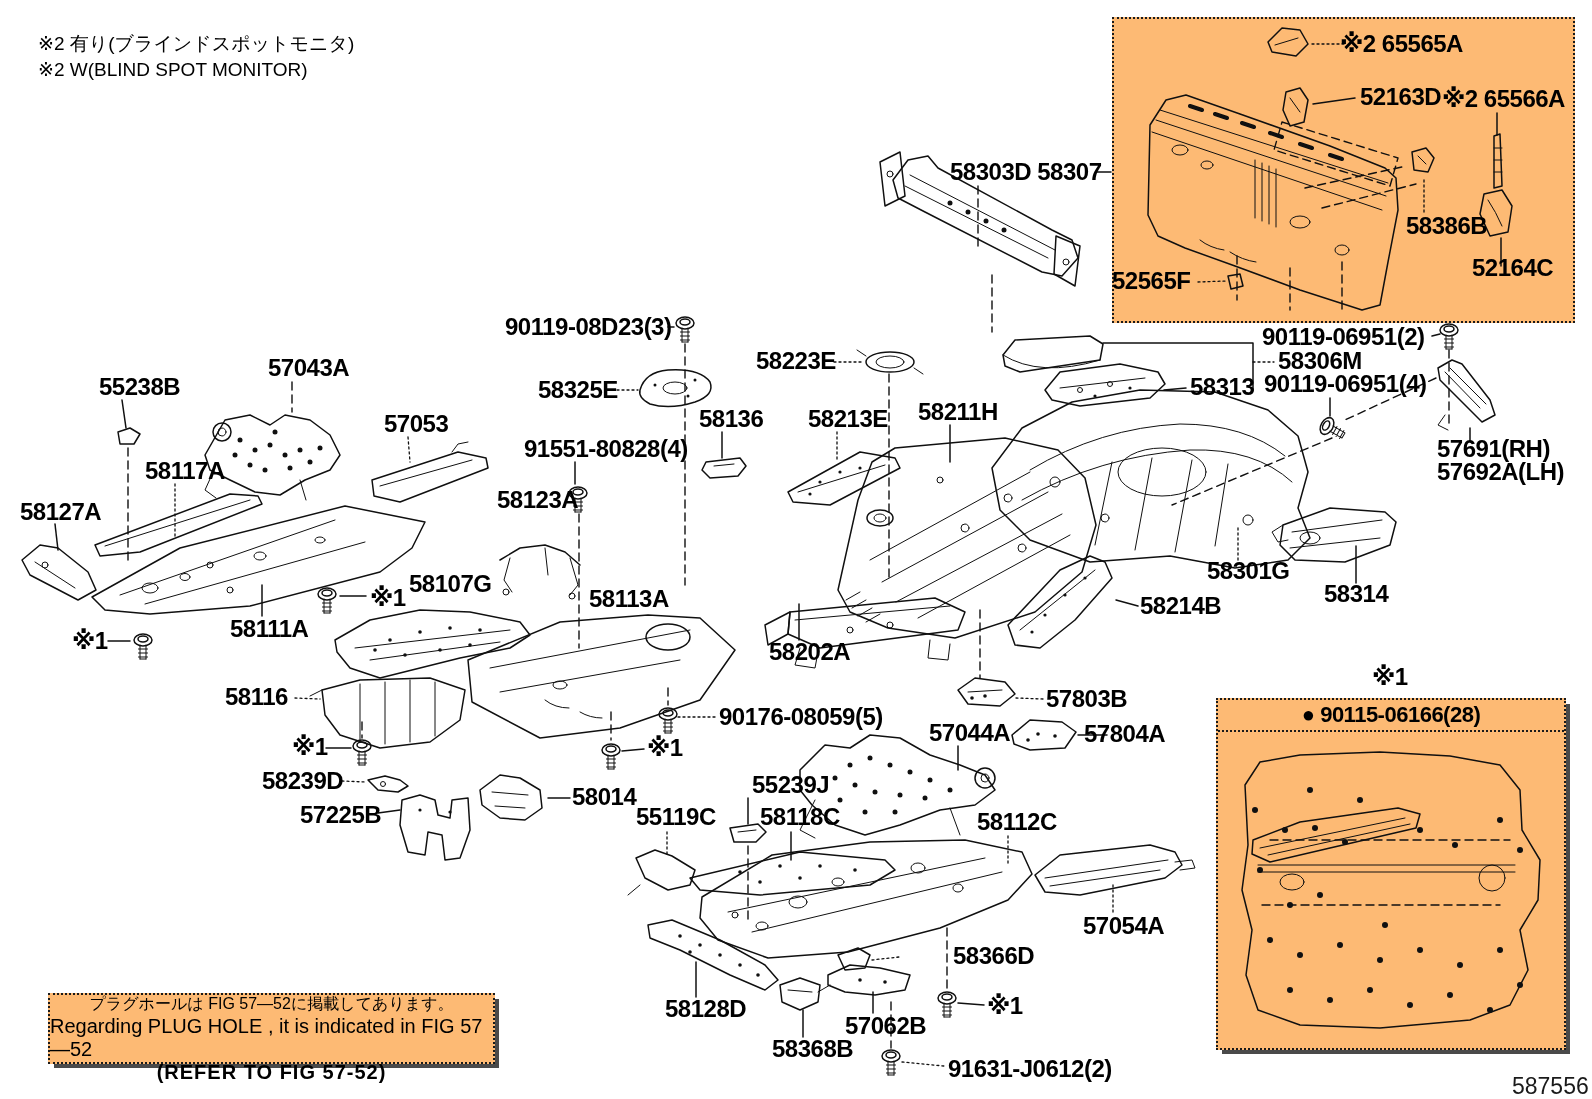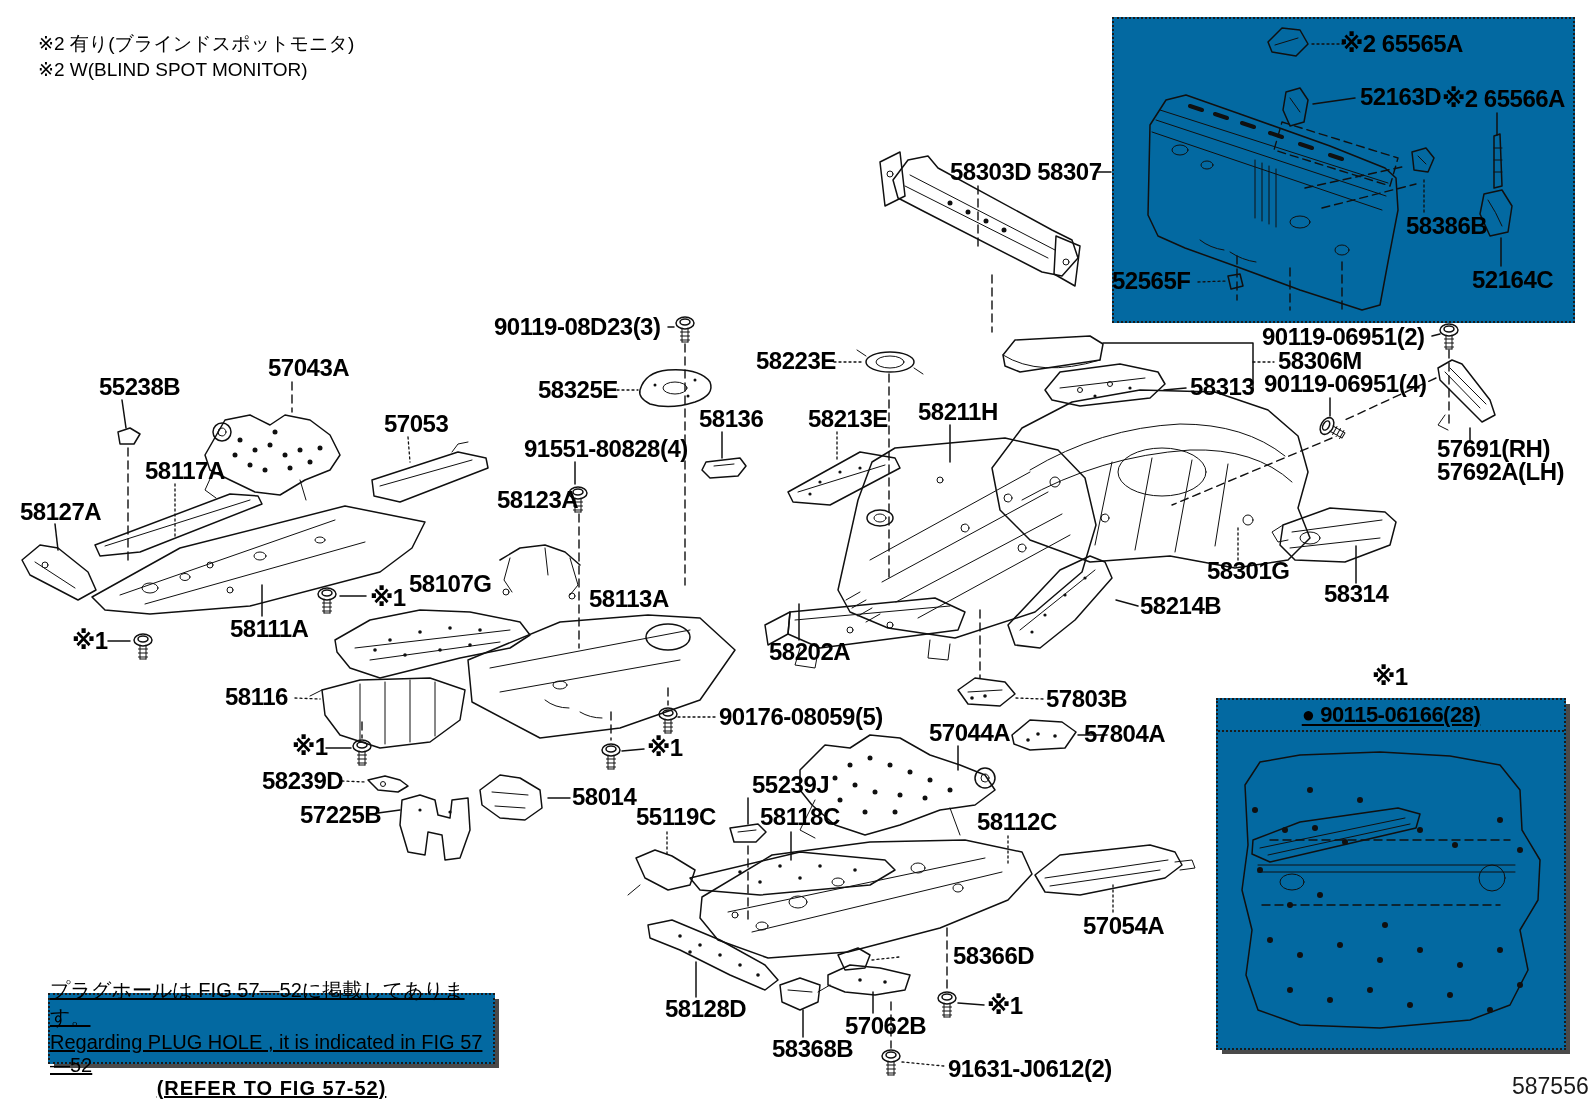--- a/index.html
+++ b/index.html
@@ -1,32 +1,32 @@
 <!DOCTYPE html>
 <html><head>
 <meta charset="utf-8">
 <style>
   html,body{margin:0;padding:0;background:#888;}
   #canvas{position:relative;width:1592px;height:1099px;background:#ffffff;overflow:hidden;
           font-family:"Liberation Sans","DejaVu Sans",sans-serif;color:#000;}
-  .artbox{position:absolute;border:2px dotted #1a1a1a;background:#0369a1;box-sizing:border-box;z-index:1;text-decoration:underline;}
+  .artbox{position:absolute;border:2px dotted #1a1a1a;background:#fdba74;box-sizing:border-box;z-index:1;}
   .shadowed{box-shadow:5px 5px 0 -1px #4a4a4a;}
   #art{position:absolute;left:0;top:0;z-index:2;pointer-events:none;}
   #art path,#art line,#art polyline,#art ellipse,#art circle,#art rect{stroke:#101010;fill:none;stroke-width:1.5;stroke-linecap:round;stroke-linejoin:round;}
   #art .thin{stroke-width:1;}
   #art .dash{stroke-dasharray:8 5;stroke-width:1.4;}
   #art .dotl{stroke-dasharray:2 3;stroke-width:1.3;}
   #art .dot{fill:#101010;stroke:none;}
   #art .spot{fill:#101010;stroke:none;}
   .part-label{position:absolute;transform:translateY(-50%);font-weight:bold;font-size:24px;
               letter-spacing:-0.5px;white-space:nowrap;z-index:3;line-height:1;}
   .note-line{position:absolute;transform:translateY(-50%);font-size:19px;white-space:nowrap;z-index:3;}
   #plug-box{left:48px;top:993px;width:447px;height:71px;display:flex;flex-direction:column;
             justify-content:center;align-items:center;z-index:3;}
-  #plug-box .l1{font-size:20px;margin-top:20px;}
+  #plug-box .l1{font-size:16px;margin-top:20px;}
   #plug-box .l2{font-size:20px;}
   #plug-box .l3{font-size:20px;font-weight:bold;letter-spacing:1px;}
   #ref-box{left:1216px;top:698px;width:350px;height:352px;z-index:1;}
   #ref-box .hdr{height:30px;border-bottom:2px dotted #1a1a1a;display:flex;align-items:center;
                 justify-content:center;font-weight:bold;font-size:22px;letter-spacing:-0.5px;}
   #fig-num{position:absolute;left:1512px;top:1086px;transform:translateY(-50%);font-size:23px;
            color:#1a1a1a;z-index:3;}
 </style>
 </head>
 <body>
@@ -513,23 +513,23 @@
 
   <div class="note-line" style="left:38px;top:44px;">※2 有り(ブラインドスポットモニタ)</div>
   <div class="note-line" style="left:38px;top:69px;">※2 W(BLIND SPOT MONITOR)</div>
 
   <div id="labels-layer">
       <div class="part-label" style="left: 950px; top: 172px;">58303D 58307</div>
       <div class="part-label" style="left: 1340px; top: 44px;">※2 65565A</div>
       <div class="part-label" style="left: 1360px; top: 97px;">52163D</div>
       <div class="part-label" style="left: 1442px; top: 99px;">※2 65566A</div>
       <div class="part-label" style="left: 1406px; top: 226px;">58386B</div>
-      <div class="part-label" style="left: 1472px; top: 280px;">52164C</div>
+      <div class="part-label" style="left: 1472px; top: 268px;">52164C</div>
       <div class="part-label" style="left: 1112px; top: 281px;">52565F</div>
-      <div class="part-label" style="left: 494px; top: 327px;">90119-08D23(3)</div>
+      <div class="part-label" style="left: 505px; top: 327px;">90119-08D23(3)</div>
       <div class="part-label" style="left: 99px; top: 387px;">55238B</div>
       <div class="part-label" style="left: 268px; top: 368px;">57043A</div>
       <div class="part-label" style="left: 384px; top: 424px;">57053</div>
       <div class="part-label" style="left: 145px; top: 471px;">58117A</div>
       <div class="part-label" style="left: 20px; top: 512px;">58127A</div>
       <div class="part-label" style="left: 538px; top: 390px;">58325E</div>
       <div class="part-label" style="left: 756px; top: 361px;">58223E</div>
       <div class="part-label" style="left: 699px; top: 419px;">58136</div>
       <div class="part-label" style="left: 808px; top: 419px;">58213E</div>
       <div class="part-label" style="left: 918px; top: 412px;">58211H</div>

